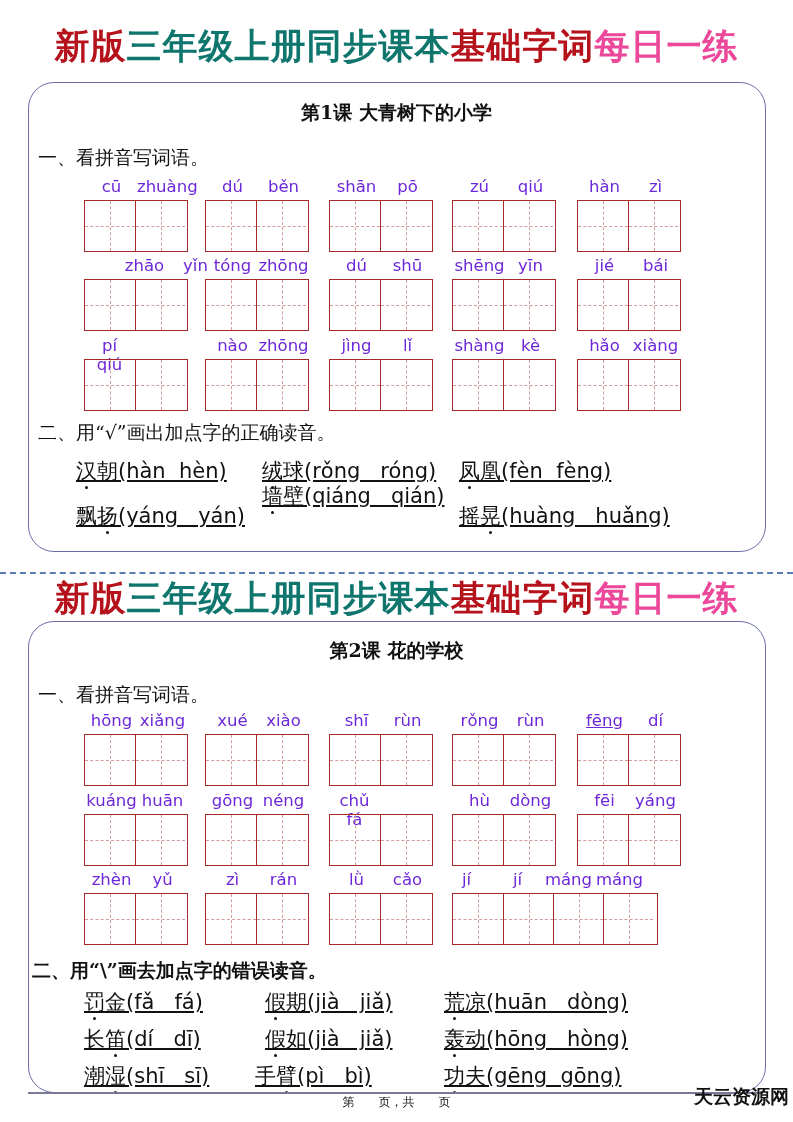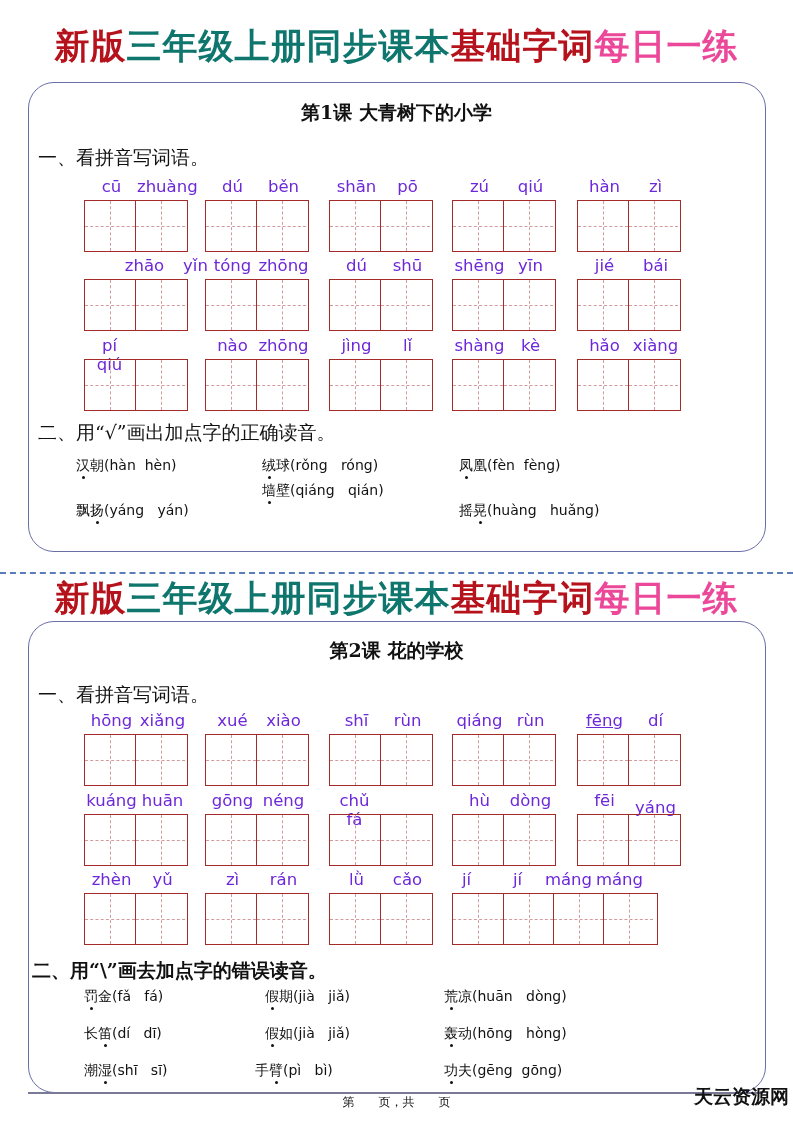--- a/index.html
+++ b/index.html
@@ -17,21 +17,21 @@
   .section-head { position:absolute; font-size:19px; font-family:"DejaVu Serif", serif; }
   .section-head.bold { font-weight:bold; }
   .group { position:absolute; height:52px; border:1.5px solid #a52a2a; display:flex; box-sizing:border-box; }
   .cell { position:relative; width:50px; height:100%; box-sizing:border-box; }
   .cell + .cell { border-left:1.5px solid #a52a2a; }
   .cell::before { content:""; position:absolute; left:50%; top:0; bottom:0; border-left:1px dashed #d39b9b; }
   .cell::after { content:""; position:absolute; top:50%; left:0; right:0; border-top:1px dashed #d39b9b; }
   .pinyin { position:absolute; display:flex; justify-content:flex-end; font-family:"DejaVu Sans", sans-serif;
             font-size:16.5px; color:#6d28d9; white-space:nowrap; }
   .pinyin span { display:inline-block; text-align:center; }
-  .choice { position:absolute; font-size:14px; white-space:nowrap; font-family:"DejaVu Sans", sans-serif; }
+  .choice { position:absolute; font-size:21px; white-space:nowrap; font-family:"DejaVu Sans", sans-serif;text-decoration:underline; }
   .choice .word { font-family:"DejaVu Serif", serif; position:relative; }
   .dot { position:relative; }
   .dot::after { content:""; position:absolute; left:50%; bottom:-6px; width:3px; height:3px; margin-left:-1.5px;
                 background:#111; border-radius:50%; }
   .sep { position:absolute; left:0; top:572px; width:793px; border-top:2px dashed #5b7db7; }
   .footer-line { position:absolute; left:28px; top:1092px; width:735px; border-top:2px solid #7a7a96; }
   .footer { position:absolute; top:1094px; left:0; width:793px; text-align:center; font-size:12px;
             font-family:"DejaVu Sans", sans-serif; color:#111; }
   .watermark { position:absolute; right:4px; top:1084px; font-size:19px; font-weight:bold;
                font-family:"DejaVu Serif", serif; color:#111; }
@@ -209,21 +209,21 @@
     </div>
     <div class="pinyin" style="left: 329px; top: 711px; width: 104px;">
       <span style="width: 51px;">shī</span>
       <span style="width: 51px;">rùn</span>
     </div>
     <div class="group" style="left: 329px; top: 734px; width: 104px;">
       <div class="cell"></div>
       <div class="cell"></div>
     </div>
     <div class="pinyin" style="left: 452px; top: 711px; width: 104px;">
-      <span style="width: 51px;">qiáng</span>
+      <span style="width: 51px;">rǒng</span>
       <span style="width: 51px;">rùn</span>
     </div>
     <div class="group" style="left: 452px; top: 734px; width: 104px;">
       <div class="cell"></div>
       <div class="cell"></div>
     </div>
     <div class="pinyin" style="left: 577px; top: 711px; width: 104px;">
       <span style="width: 51px; text-decoration: underline;">fēng</span>
       <span style="width: 51px;">dí</span>
     </div>
@@ -258,21 +258,21 @@
     <div class="pinyin" style="left: 452px; top: 791px; width: 104px;">
       <span style="width: 51px;">hù</span>
       <span style="width: 51px;">dòng</span>
     </div>
     <div class="group" style="left: 452px; top: 814px; width: 104px;">
       <div class="cell"></div>
       <div class="cell"></div>
     </div>
     <div class="pinyin" style="left: 577px; top: 791px; width: 104px;">
       <span style="width: 51px;">fēi</span>
-      <span style="width: 51px; margin-top: 7px;">yáng</span>
+      <span style="width: 51px;">yáng</span>
     </div>
     <div class="group" style="left: 577px; top: 814px; width: 104px;">
       <div class="cell"></div>
       <div class="cell"></div>
     </div>
     <div class="pinyin" style="left: 84px; top: 870px; width: 104px;">
       <span style="width: 51px;">zhèn</span>
       <span style="width: 51px;">yǔ</span>
     </div>
     <div class="group" style="left: 84px; top: 893px; width: 104px;">

